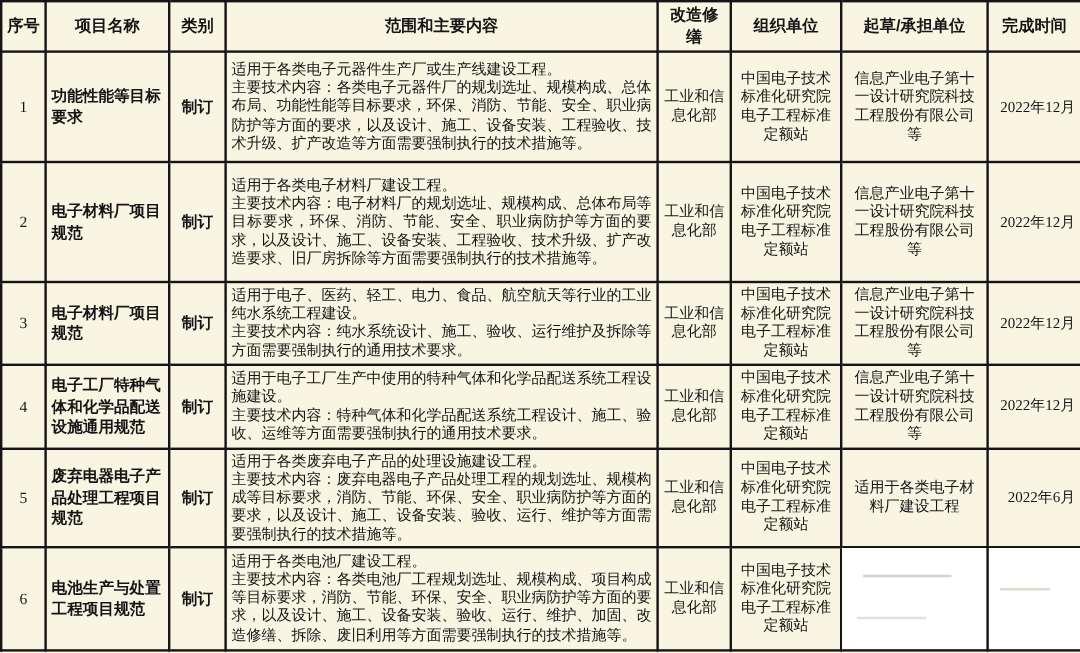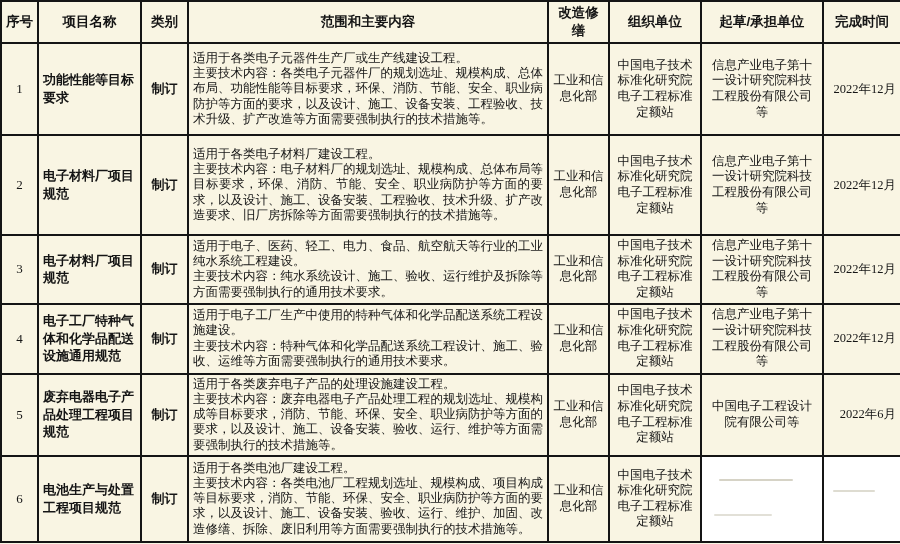--- a/index.html
+++ b/index.html
@@ -169,21 +169,21 @@
     </tr>
 
     <tr style="height:82px">
       <td class="no-cell">5</td>
       <td class="name-cell">废弃电器电子产品处理工程项目规范</td>
       <td class="cat-cell">制订</td>
       <td class="scope-cell">适用于各类废弃电子产品的处理设施建设工程。
 主要技术内容：废弃电器电子产品处理工程的规划选址、规模构成等目标要求，消防、节能、环保、安全、职业病防护等方面的要求，以及设计、施工、设备安装、验收、运行、维护等方面需要强制执行的技术措施等。</td>
       <td class="dept-cell">工业和信息化部</td>
       <td class="org-cell">中国电子技术标准化研究院电子工程标准定额站</td>
-      <td class="draft-cell">中国电子工程设计院有限公司等</td>
+      <td class="draft-cell">适用于各类电子材料厂建设工程</td>
       <td class="time-cell">2022年6月</td>
     </tr>
 
     <tr style="height:86px">
       <td class="no-cell">6</td>
       <td class="name-cell">电池生产与处置工程项目规范</td>
       <td class="cat-cell">制订</td>
       <td class="scope-cell">适用于各类电池厂建设工程。
 主要技术内容：各类电池厂工程规划选址、规模构成、项目构成等目标要求，消防、节能、环保、安全、职业病防护等方面的要求，以及设计、施工、设备安装、验收、运行、维护、加固、改造修缮、拆除、废旧利用等方面需要强制执行的技术措施等。</td>
       <td class="dept-cell">工业和信息化部</td>

